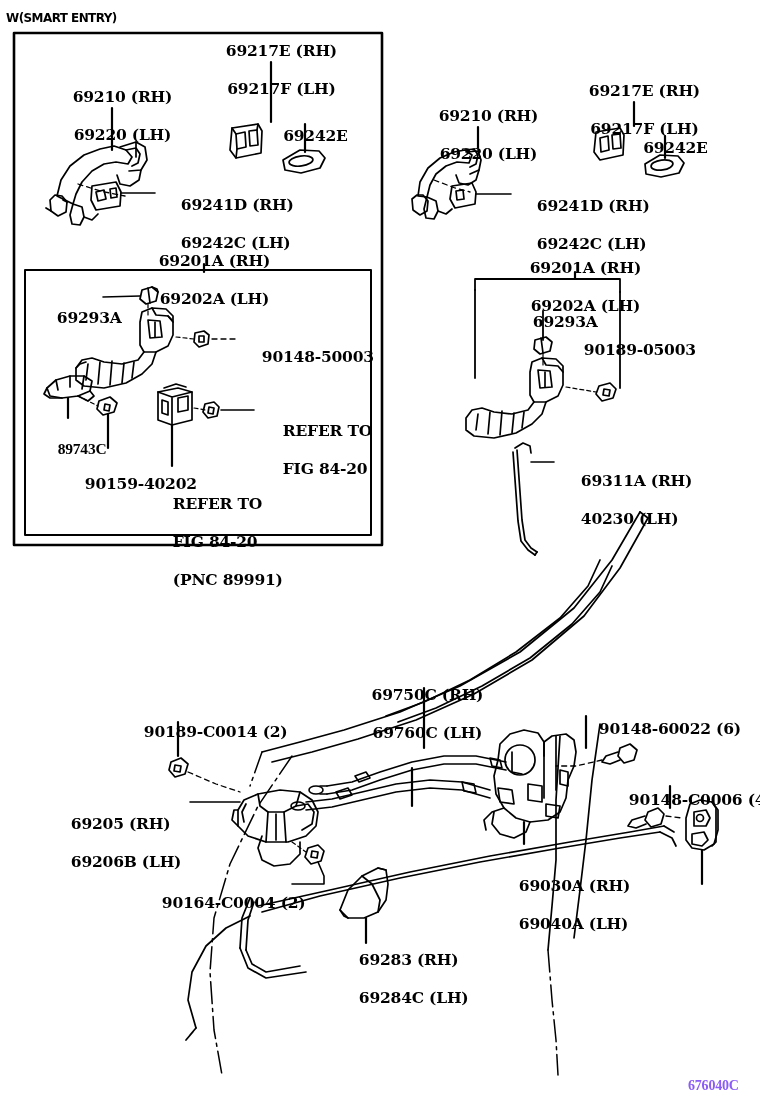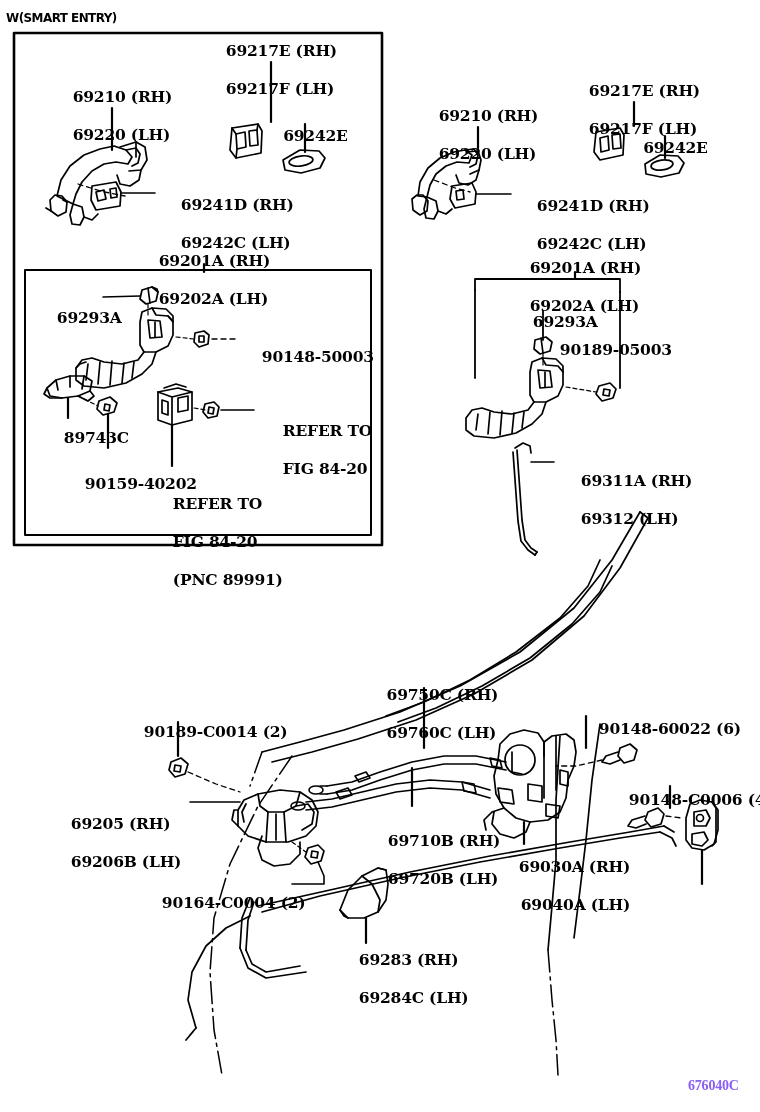--- a/index.html
+++ b/index.html
@@ -16,21 +16,21 @@
   .lbl{
     position:absolute;
     font-family:"DejaVu Serif","Liberation Serif",serif;
     font-weight:bold;
     font-size:15.5px;
     line-height:19px;
     color:#000;
     white-space:pre;
     letter-spacing:-0.2px;
   }
-  .lbl.c{transform:translateX(-50%);}
+  .lbl.c{text-align:center;transform:translateX(-50%);}
   .lbl.l{text-align:left;}
 
   .hdr{
     position:absolute;
     font-family:"DejaVu Sans","Liberation Sans",sans-serif;
     font-weight:bold;
     font-size:13px;
     color:#000;
     white-space:pre;
     letter-spacing:-0.6px;
@@ -369,21 +369,21 @@
   <div class="lbl c" style="left:204px;top:232px;">
     <span>69201A (RH)</span><br>
     <span>69202A (LH)</span>
   </div>
   <div class="lbl l" style="left:36px;top:289px;">
     <span>69293A</span>
   </div>
   <div class="lbl l" style="left:241px;top:328px;">
     <span>90148-50003</span>
   </div>
-  <div class="lbl l" style="left:43px;top:409px;">
+  <div class="lbl l" style="left:43px;top:420px;font-family:Liberation Serif, serif;">
     <span>89743C</span>
   </div>
   <div class="lbl l" style="left:64px;top:455px;">
     <span>90159-40202</span>
   </div>
   <div class="lbl l" style="left:262px;top:402px;">
     <span>REFER TO</span><br>
     <span>FIG 84-20</span>
   </div>
   <div class="lbl l" style="left:152px;top:475px;">
@@ -407,50 +407,46 @@
     <span>69241D (RH)</span><br>
     <span>69242C (LH)</span>
   </div>
   <div class="lbl c" style="left:575px;top:239px;">
     <span>69201A (RH)</span><br>
     <span>69202A (LH)</span>
   </div>
   <div class="lbl l" style="left:512px;top:293px;">
     <span>69293A</span>
   </div>
-  <div class="lbl l" style="left:539px;top:321px;">
+  <div class="lbl l" style="left:563px;top:321px;">
     <span>90189-05003</span>
   </div>
   <div class="lbl l" style="left:560px;top:452px;">
     <span>69311A (RH)</span><br>
-    <span>69312 (LH)</span>
-  </div>
-
-  <div class="lbl c" style="left:432px;top:666px;">
+    <span>40230 (LH)</span>
+  </div>
+
+  <div class="lbl c" style="left:417px;top:666px;">
     <span>69750C (RH)</span><br>
     <span>69760C (LH)</span>
   </div>
   <div class="lbl l" style="left:123px;top:703px;">
     <span>90189-C0014 (2)</span>
   </div>
   <div class="lbl l" style="left:578px;top:700px;">
     <span>90148-60022 (6)</span>
   </div>
   <div class="lbl l" style="left:608px;top:771px;">
     <span>90148-C0006 (4)</span>
   </div>
   <div class="lbl l" style="left:50px;top:795px;">
     <span>69205 (RH)</span><br>
     <span>69206B (LH)</span>
   </div>
-  <div class="lbl l" style="left:367px;top:812px;">
-    <span>69710B (RH)</span><br>
-    <span>69720B (LH)</span>
-  </div>
-  <div class="lbl l" style="left:498px;top:838px;text-align:right;">
+  <div class="lbl l" style="left:498px;top:857px;">
     <span>69030A (RH)</span><br>
     <span>69040A (LH)</span>
   </div>
   <div class="lbl l" style="left:141px;top:874px;text-align:right;">
     <span>90164-C0004 (2)</span>
   </div>
   <div class="lbl l" style="left:338px;top:931px;">
     <span>69283 (RH)</span><br>
     <span>69284C (LH)</span>
   </div>

